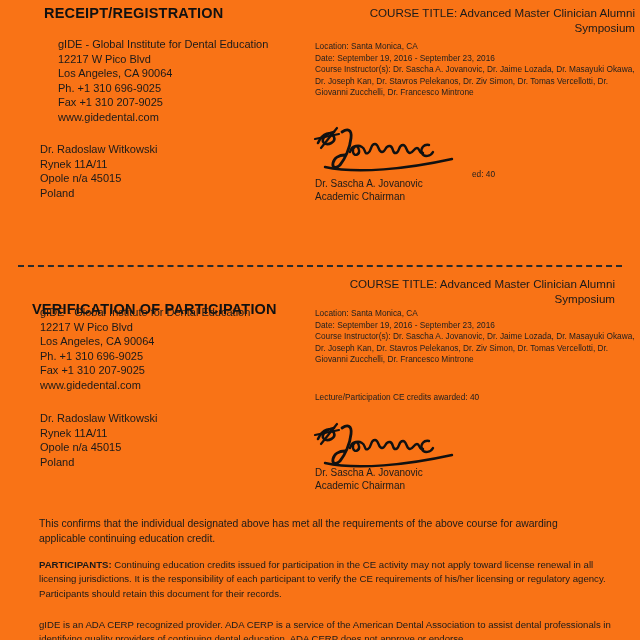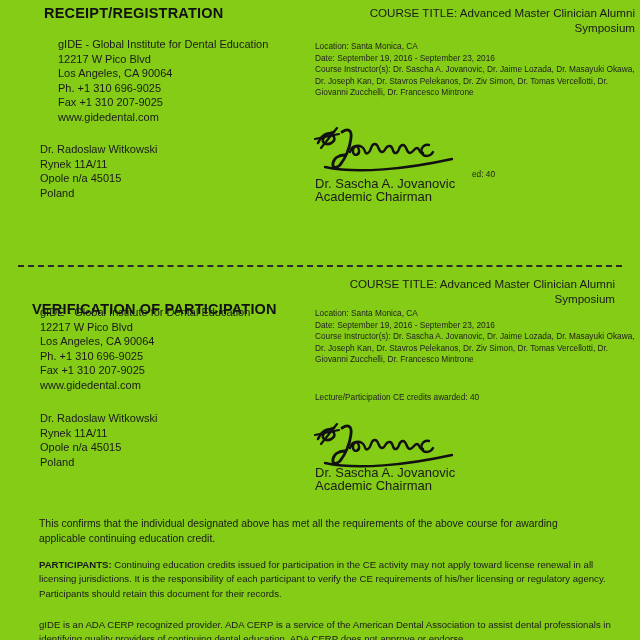--- a/index.html
+++ b/index.html
@@ -14,21 +14,21 @@
     position: relative;
     overflow: hidden;
     font-family: "Liberation Sans", "DejaVu Sans", sans-serif;
     color: #1a1a1a;
     -webkit-font-smoothing: antialiased;
   }
 
   .page {
     position: absolute;
     inset: 0;
-    background: #84cc16;
+    background: #f97316;
   }
 
   
   .section-title {
     font-size: 14.5px;
     font-weight: bold;
     letter-spacing: 0.2px;
     color: #111111;
     white-space: nowrap;
   }
@@ -48,21 +48,21 @@
     font-size: 8.3px;
     line-height: 11.6px;
     color: #1f1f1f;
   }
   .credits-line {
     font-size: 8.3px;
     line-height: 11.6px;
     color: #1f1f1f;
   }
   .sig-name {
-    font-size: 13px;
+    font-size: 10px;
     line-height: 13.4px;
     color: #1a1a1a;
     white-space: nowrap;
   }
   .body-note {
     font-size: 10.4px;
     line-height: 15.2px;
     color: #1a1a1a;
   }
   .fine-print {

